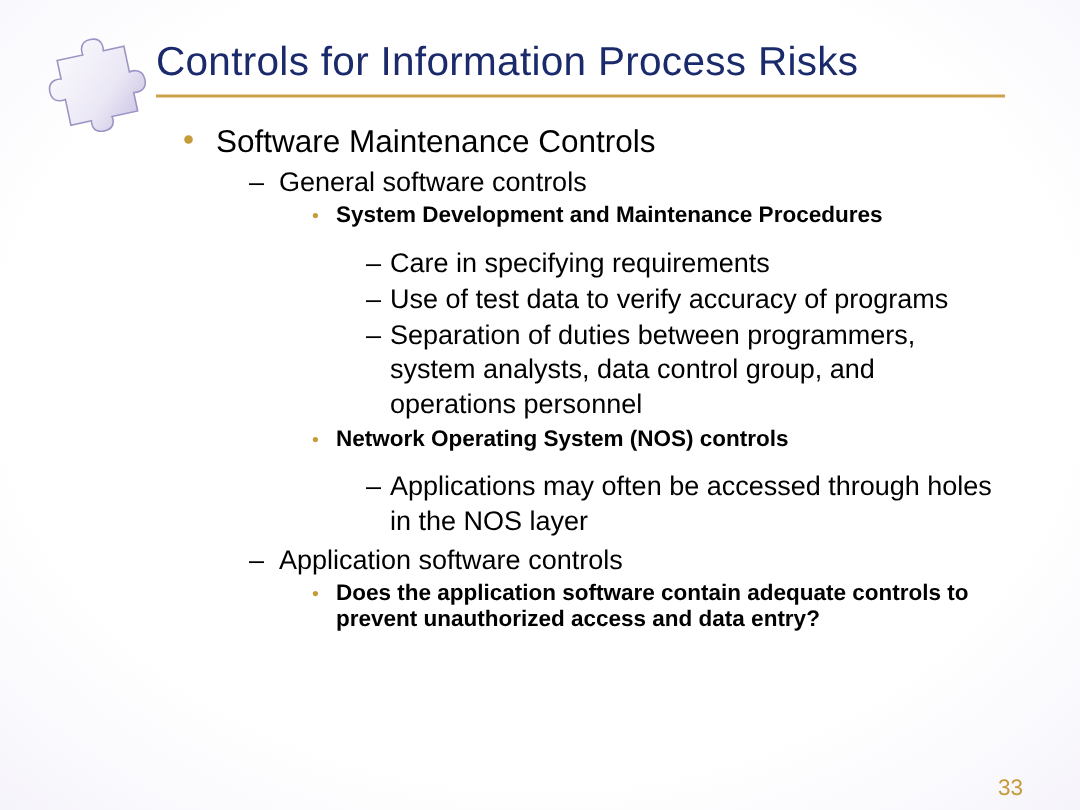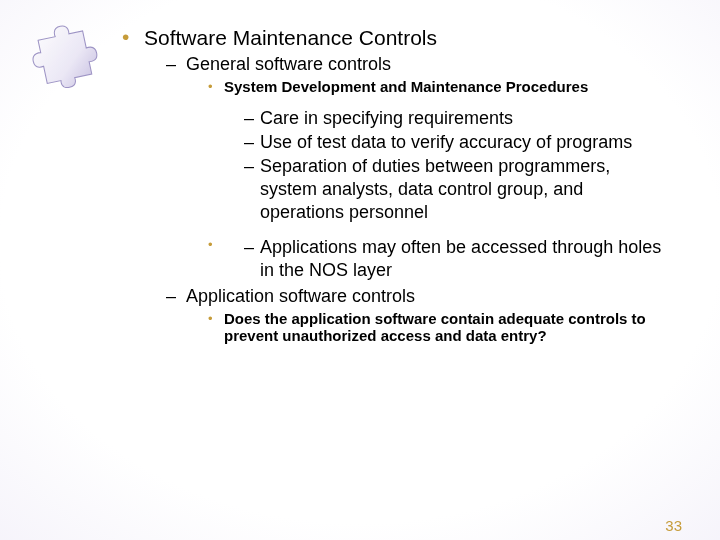--- a/index.html
+++ b/index.html
@@ -75,37 +75,39 @@
         <stop offset="0%" stop-color="#ffffff"></stop>
         <stop offset="60%" stop-color="#e8e4f4"></stop>
         <stop offset="100%" stop-color="#b9afd9"></stop>
       </linearGradient>
     </defs>
     <path d="M20,25 L45,25 C45,25 42,12 55,12 C68,12 65,25 65,25 L85,25 L85,50 C85,50 98,47 98,60 C98,73 85,70 85,70 L85,88 L60,88 C60,88 63,100 50,100 C37,100 40,88 40,88 L20,88 L20,63 C20,63 7,66 7,53 C7,40 20,43 20,43 Z" fill="url(#pg)" stroke="#8d82bb" stroke-width="1.5" transform="rotate(-12 50 55)"></path>
   </svg>
 </div>
 
 <div class="slide">
+  <h1 class="title">Controls for Information Process Risks</h1>
 
   <ul class="lvl1">
     <li>
       <span>Software Maintenance Controls</span>
       <ul class="lvl2">
         <li>
           <span>General software controls</span>
           <ul class="lvl3">
             <li>
               <span>System Development and Maintenance Procedures</span>
               <ul class="lvl4">
                 <li><span>Care in specifying requirements</span></li>
                 <li><span>Use of test data to verify accuracy of programs</span></li>
                 <li><span>Separation of duties between programmers, system analysts, data control group, and operations personnel</span></li>
               </ul>
             </li>
             <li>
+              <span>Network Operating System (NOS) controls</span>
               <ul class="lvl4">
                 <li><span>Applications may often be accessed through holes in the NOS layer</span></li>
               </ul>
             </li>
           </ul>
         </li>
         <li>
           <span>Application software controls</span>
           <ul class="lvl3">
             <li>

